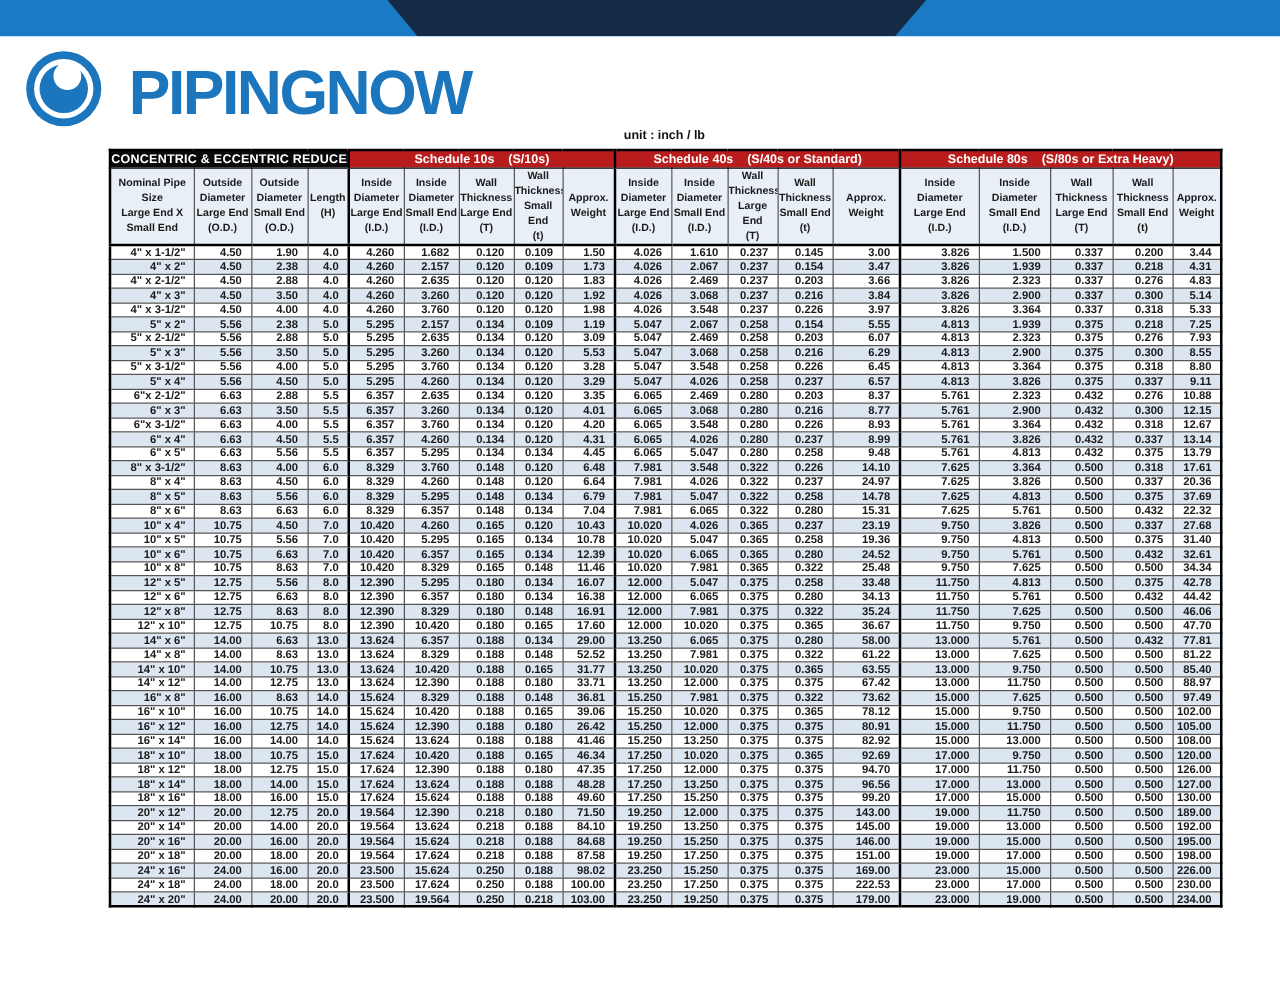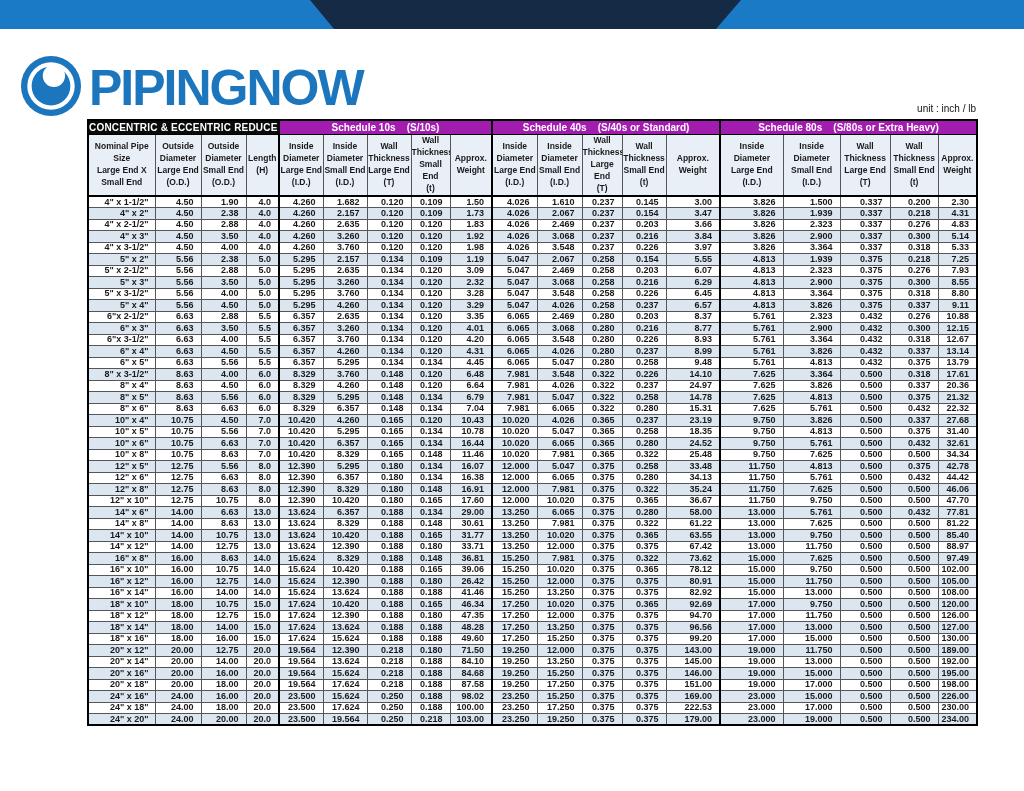--- a/index.html
+++ b/index.html
@@ -6,37 +6,37 @@
   body { background:#fff; font-family:"Liberation Sans", sans-serif; }
   .page { position:relative; width:1024px; height:791px; background:#fff; overflow:hidden; }
 
   
   .topbar { position:absolute; left:0; top:0; width:1024px; height:29px; background:#1a7ac5; }
   .topbar-navy { position:absolute; left:0; top:0; width:100%; height:100%;
                  background:#152b45;
                  clip-path: polygon(310px 0, 741px 0, 716px 100%, 334px 100%); }
 
   
-  .logo { position:absolute; left:20px; top:55px; display:flex; align-items:center; gap:7px; }
+  .logo { position:absolute; left:20px; top:40px; display:flex; align-items:center; gap:21px; }
   .logo-text { font-size:50px; font-weight:bold; color:#1b76bd; letter-spacing:-2px; line-height:62px; }
 
   
-  .unit-label { position:absolute; left:87px; top:103px; width:889px; text-align:right;
-                font-size:10px; font-weight:normal; color:#111; }
+  .unit-label { position:absolute; left:87px; top:103px; width:889px; text-align:center;
+                font-size:10px; font-weight:bold; color:#111; }
 
   
   .table-wrap { position:absolute; left:87px; top:119px; }
   table { border-collapse:collapse; table-layout:fixed; width:889px; border:2px solid #000; }
   th, td { border:1px solid #565656; overflow:hidden; }
   .gs { border-left:2px solid #000; }
 
   th.band { height:14px; font-size:10px; font-weight:bold; color:#fff;
             text-align:center; white-space:pre; border-color:#000; }
   .band-black { background:#0a0a0a; font-size:10.5px; letter-spacing:.2px; }
-  .band-blue  { background:#a21caf; }
+  .band-blue  { background:#b91c1c; }
 
   th.hdr { background:#e9eff7; height:62px; font-size:8.5px; font-weight:bold; color:#1a1a1a;
            text-align:center; vertical-align:middle; white-space:pre-line; line-height:1.4;
            border-bottom:2px solid #000; }
 
   td { height:11.5px; font-size:9px; font-weight:bold; color:#1a1a1a;
        text-align:right; vertical-align:middle; padding:0 7px 0 0; line-height:1;
        background:#fff; white-space:nowrap; }
   td.c0 { padding-right:6px; }
   tr.alt td { background:#dce6f1; }
@@ -178,21 +178,21 @@
             <td class="">1.50</td>
             <td class=" gs">4.026</td>
             <td class="">1.610</td>
             <td class="">0.237</td>
             <td class="">0.145</td>
             <td class="">3.00</td>
             <td class=" gs">3.826</td>
             <td class="">1.500</td>
             <td class="">0.337</td>
             <td class="">0.200</td>
-            <td class="">2.30</td>
+            <td class="">3.44</td>
           </tr>
           <tr class="alt">
             <td class="c0">4" x 2"</td>
             <td class="">4.50</td>
             <td class="">2.38</td>
             <td class="">4.0</td>
             <td class=" gs">4.260</td>
             <td class="">2.157</td>
             <td class="">0.120</td>
             <td class="">0.109</td>
@@ -315,21 +315,21 @@
           </tr>
           <tr class="alt">
             <td class="c0">5" x 3"</td>
             <td class="">5.56</td>
             <td class="">3.50</td>
             <td class="">5.0</td>
             <td class=" gs">5.295</td>
             <td class="">3.260</td>
             <td class="">0.134</td>
             <td class="">0.120</td>
-            <td class="">2.32</td>
+            <td class="">5.53</td>
             <td class=" gs">5.047</td>
             <td class="">3.068</td>
             <td class="">0.258</td>
             <td class="">0.216</td>
             <td class="">6.29</td>
             <td class=" gs">4.813</td>
             <td class="">2.900</td>
             <td class="">0.375</td>
             <td class="">0.300</td>
             <td class="">8.55</td>
@@ -535,21 +535,21 @@
             <td class="">6.79</td>
             <td class=" gs">7.981</td>
             <td class="">5.047</td>
             <td class="">0.322</td>
             <td class="">0.258</td>
             <td class="">14.78</td>
             <td class=" gs">7.625</td>
             <td class="">4.813</td>
             <td class="">0.500</td>
             <td class="">0.375</td>
-            <td class="">21.32</td>
+            <td class="">37.69</td>
           </tr>
           <tr>
             <td class="c0">8" x 6"</td>
             <td class="">8.63</td>
             <td class="">6.63</td>
             <td class="">6.0</td>
             <td class=" gs">8.329</td>
             <td class="">6.357</td>
             <td class="">0.148</td>
             <td class="">0.134</td>
@@ -593,37 +593,37 @@
             <td class="">7.0</td>
             <td class=" gs">10.420</td>
             <td class="">5.295</td>
             <td class="">0.165</td>
             <td class="">0.134</td>
             <td class="">10.78</td>
             <td class=" gs">10.020</td>
             <td class="">5.047</td>
             <td class="">0.365</td>
             <td class="">0.258</td>
-            <td class="">18.35</td>
+            <td class="">19.36</td>
             <td class=" gs">9.750</td>
             <td class="">4.813</td>
             <td class="">0.500</td>
             <td class="">0.375</td>
             <td class="">31.40</td>
           </tr>
           <tr class="alt">
             <td class="c0">10" x 6"</td>
             <td class="">10.75</td>
             <td class="">6.63</td>
             <td class="">7.0</td>
             <td class=" gs">10.420</td>
             <td class="">6.357</td>
             <td class="">0.165</td>
             <td class="">0.134</td>
-            <td class="">16.44</td>
+            <td class="">12.39</td>
             <td class=" gs">10.020</td>
             <td class="">6.065</td>
             <td class="">0.365</td>
             <td class="">0.280</td>
             <td class="">24.52</td>
             <td class=" gs">9.750</td>
             <td class="">5.761</td>
             <td class="">0.500</td>
             <td class="">0.432</td>
             <td class="">32.61</td>
@@ -756,21 +756,21 @@
           </tr>
           <tr>
             <td class="c0">14" x 8"</td>
             <td class="">14.00</td>
             <td class="">8.63</td>
             <td class="">13.0</td>
             <td class=" gs">13.624</td>
             <td class="">8.329</td>
             <td class="">0.188</td>
             <td class="">0.148</td>
-            <td class="">30.61</td>
+            <td class="">52.52</td>
             <td class=" gs">13.250</td>
             <td class="">7.981</td>
             <td class="">0.375</td>
             <td class="">0.322</td>
             <td class="">61.22</td>
             <td class=" gs">13.000</td>
             <td class="">7.625</td>
             <td class="">0.500</td>
             <td class="">0.500</td>
             <td class="">81.22</td>

